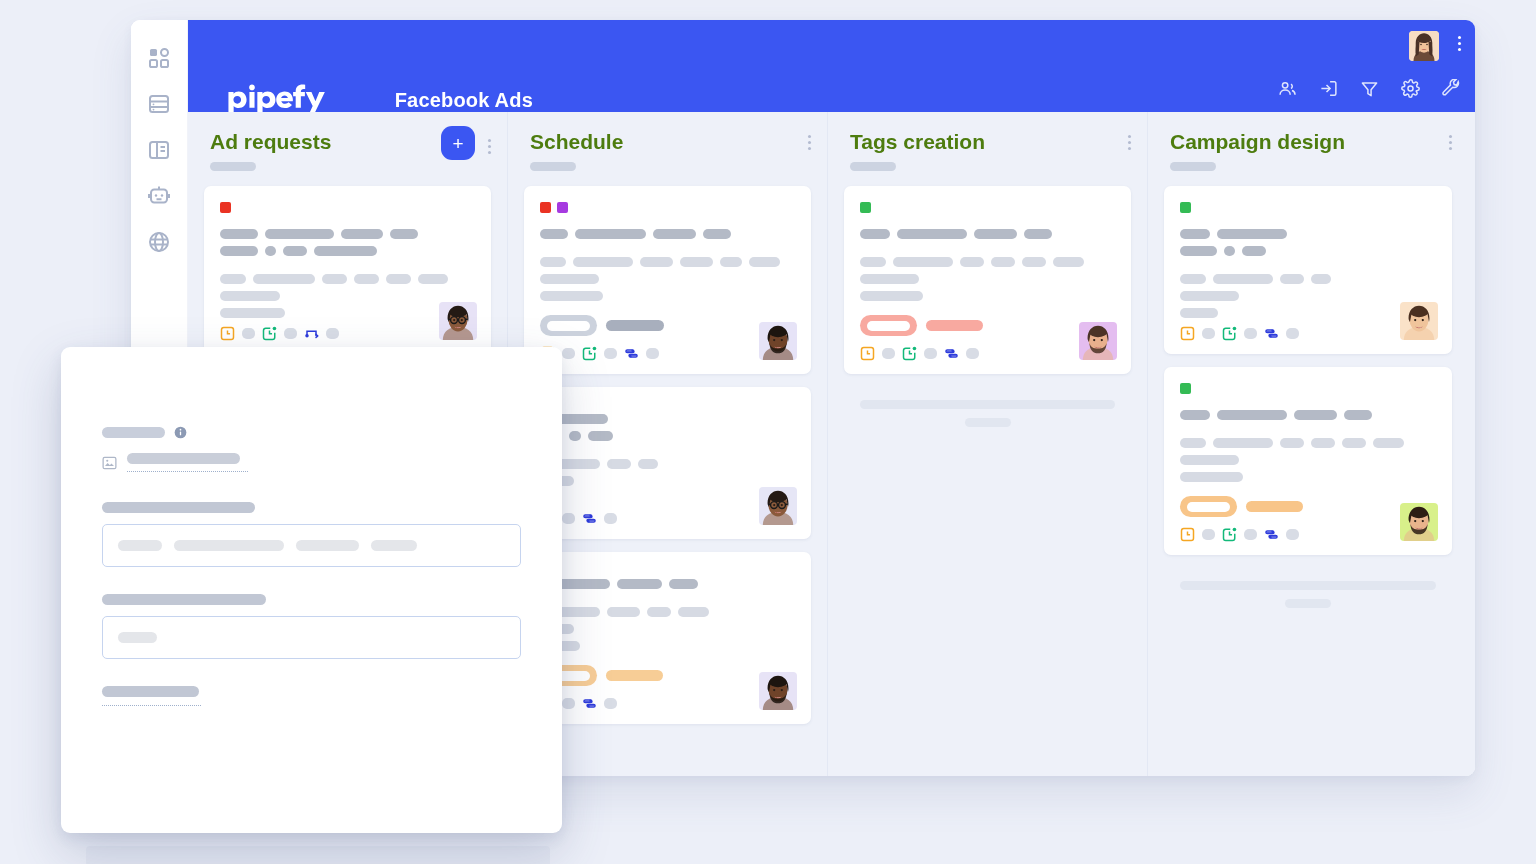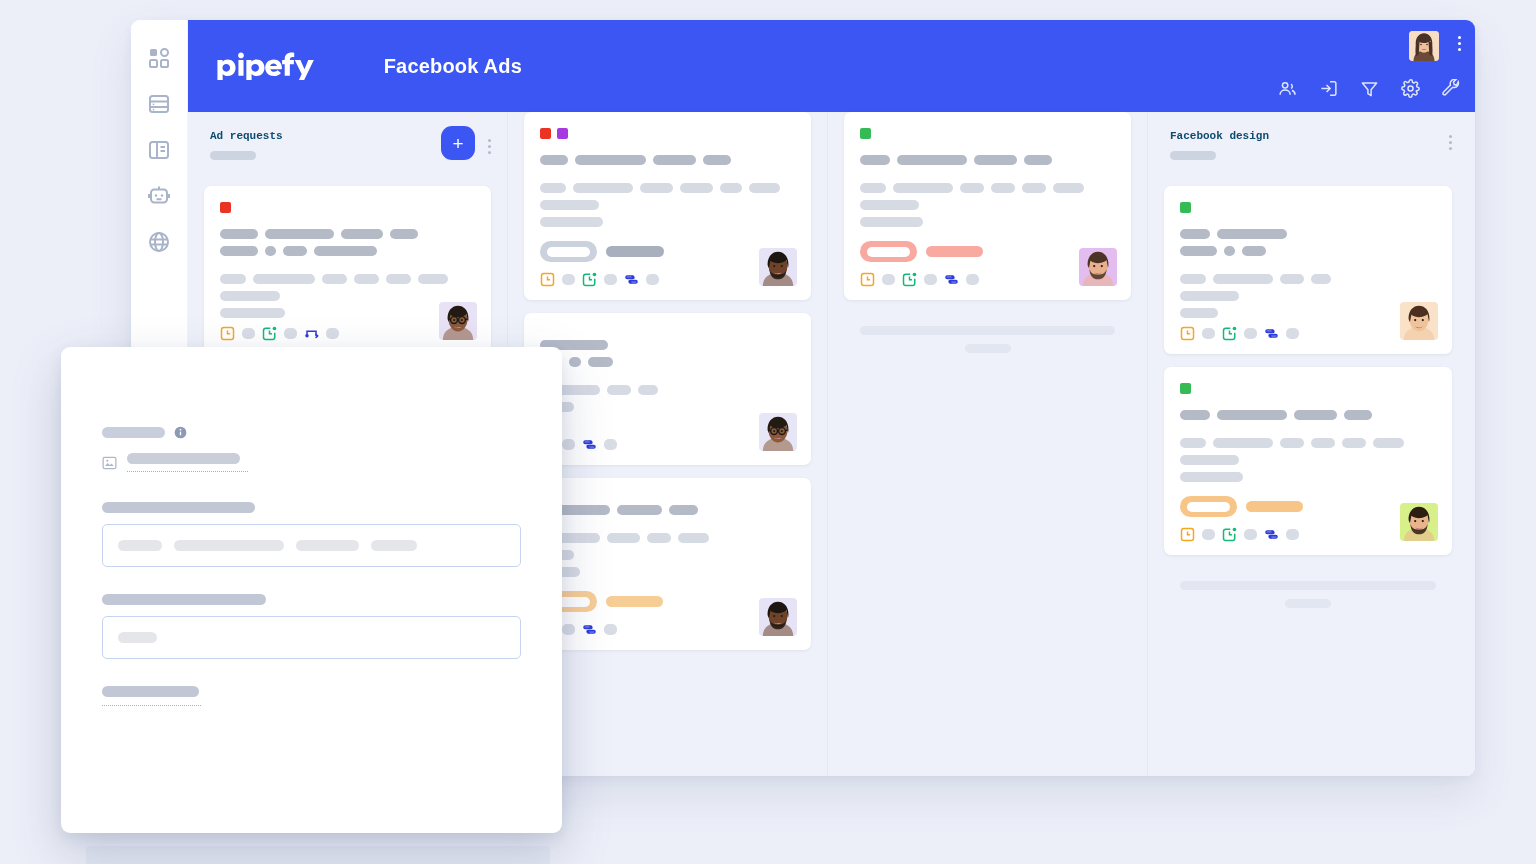--- a/index.html
+++ b/index.html
@@ -31,21 +31,21 @@
   }
   .rail-ico { width: 24px; height: 24px; color: #a9b3c9; display: block; }
   .rail-ico svg { width: 100%; height: 100%; display: block; }
 
   
   .app-body { flex: 1; display: flex; flex-direction: column; min-width: 0; background:#eef1f9; }
 
   
   .topbar {
     height: 92px; background: #3b56f2; position: relative;
-    display: flex; align-items: center; padding: 0 24px 0 27px;
+    display: flex; align-items: flex-end; padding: 0 24px 0 38px;
     flex: 0 0 92px;
   }
   .logo { height: 28px; margin-right: 53px; }
   .logo svg { height: 28px; display:block; }
   .board-title {
     color: #ffffff; font-size: 20px; font-weight: bold; letter-spacing: .2px;
   }
   .avatar-wrap { position: absolute; right: 36px; top: 11px; display: flex; align-items: center; }
   .avatar {
     width: 30px; height: 30px; border-radius: 4px; overflow: hidden; display:block;
@@ -72,21 +72,21 @@
     width: 320px; flex: 0 0 320px; padding: 0 0 0 0;
     display: flex; flex-direction: column; min-height: 0;
     border-right: 1px solid #e3e8f4;
     position: relative;
   }
   .column:last-child { border-right: none; }
   .col-head {
     height: 74px; flex: 0 0 74px; padding: 18px 16px 0 22px;
     display: flex; align-items: flex-start; justify-content: space-between;
   }
-  .col-title { font-size: 11px; font-weight: bold; color: #0c4a6e; line-height: 1.1; font-family: Liberation Mono, monospace; }
+  .col-title { font-size: 21px; font-weight: bold; color: #4d7c0f; line-height: 1.1; }
   .col-sub { width: 46px; height: 9px; border-radius: 5px; background: #ccd3e1; margin-top: 9px; }
   .col-head-actions { display: flex; align-items: center; gap: 13px; padding-top: 2px; }
   .add-btn {
     width: 34px; height: 34px; border-radius: 11px; background: #3b56f2;
     border: none; color: #fff; display: flex; align-items: center; justify-content: center;
     font-size: 19px; line-height: 1; cursor: pointer; margin-top: -6px;
   }
   .kebab span { background: #b3bbd0; }
   .kebab { padding-top: 3px; }
 
@@ -383,20 +383,33 @@
                       <circle cx="24.2" cy="19" r="3.6"></circle>
                       <path d="M19.4 19h1.2M12.2 18.4 9.6 18M27.8 18.4l2.6-.4"></path>
                     </g>
     <path d="M16 25.5c1.2 1.6 6.8 1.6 8 0-.7 2.8-7.3 2.8-8 0z" fill="#c0675c"></path>
     <path d="M17 26.6c1.6.7 4.4.7 6 0-1 .9-5 .9-6 0z" fill="#ffffff"></path>
   </svg></span>
               </article>
             </div>
           </section>
           <section class="column">
+            <div class="col-head">
+              <div>
+                <div class="col-title">Schedule</div>
+                <div class="col-sub"></div>
+              </div>
+              <div class="col-head-actions">
+                <div class="kebab">
+                  <span></span>
+                  <span></span>
+                  <span></span>
+                </div>
+              </div>
+            </div>
             <div class="col-cards">
               <article class="card">
                 <div class="tags">
                   <span class="tag" style="background: rgb(234, 51, 35);"></span>
                   <span class="tag" style="background: rgb(166, 58, 224);"></span>
                 </div>
                 <div class="bar-row">
                   <span class="bar dk" style="width: 28px;"></span>
                   <span class="bar dk" style="width: 71px;"></span>
                   <span class="bar dk" style="width: 43px;"></span>
@@ -574,20 +587,33 @@
     <circle cx="16" cy="19" r="1.2" fill="#2b1e16"></circle>
     <circle cx="24" cy="19" r="1.2" fill="#2b1e16"></circle>
 
     <path d="M16 25.5c1.2 1.6 6.8 1.6 8 0-.7 2.8-7.3 2.8-8 0z" fill="#c0675c"></path>
     <path d="M17 26.6c1.6.7 4.4.7 6 0-1 .9-5 .9-6 0z" fill="#ffffff"></path>
   </svg></span>
               </article>
             </div>
           </section>
           <section class="column">
+            <div class="col-head">
+              <div>
+                <div class="col-title">Tags creation</div>
+                <div class="col-sub"></div>
+              </div>
+              <div class="col-head-actions">
+                <div class="kebab">
+                  <span></span>
+                  <span></span>
+                  <span></span>
+                </div>
+              </div>
+            </div>
             <div class="col-cards">
               <article class="card">
                 <div class="tags">
                   <span class="tag" style="background: rgb(52, 187, 85);"></span>
                 </div>
                 <div class="bar-row">
                   <span class="bar dk" style="width: 30px;"></span>
                   <span class="bar dk" style="width: 70px;"></span>
                   <span class="bar dk" style="width: 43px;"></span>
                   <span class="bar dk" style="width: 28px;"></span>
@@ -654,21 +680,21 @@
               </article>
               <div class="ghost">
                 <div class="g1"></div>
                 <div class="g2"></div>
               </div>
             </div>
           </section>
           <section class="column">
             <div class="col-head">
               <div>
-                <div class="col-title">Facebook design</div>
+                <div class="col-title">Campaign design</div>
                 <div class="col-sub"></div>
               </div>
               <div class="col-head-actions">
                 <div class="kebab">
                   <span></span>
                   <span></span>
                   <span></span>
                 </div>
               </div>
             </div>

